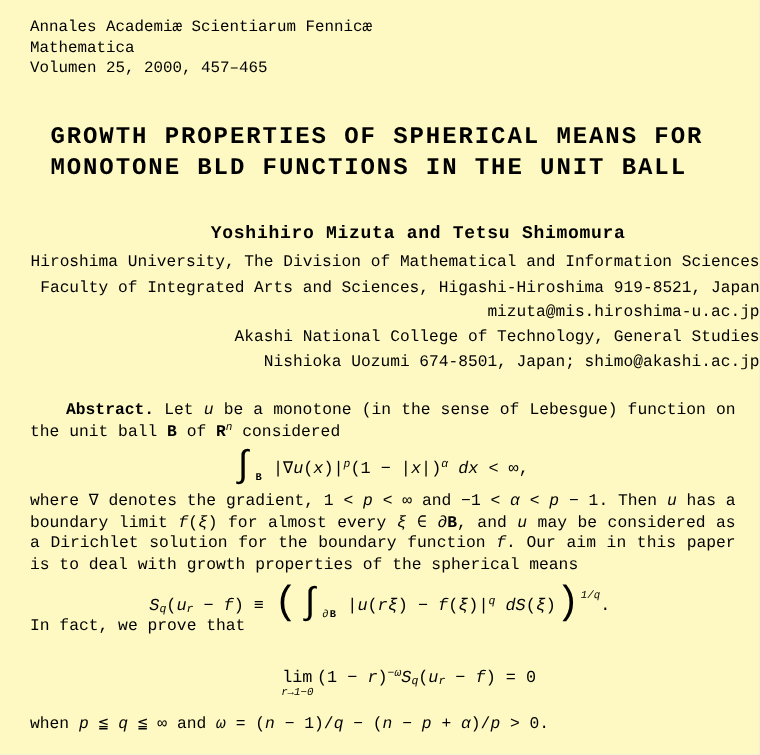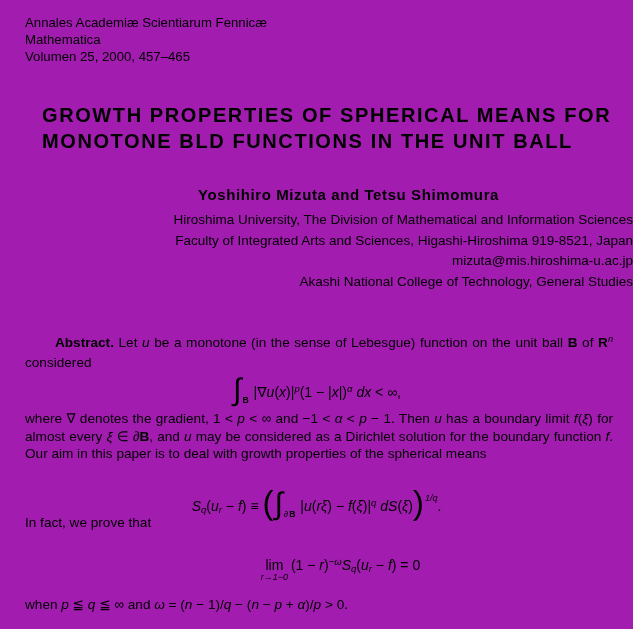--- a/index.html
+++ b/index.html
@@ -1,20 +1,20 @@
 <!DOCTYPE html>
 <html><head>
 <meta charset="utf-8">
 <style>
   html,body{margin:0;padding:0;background:#e8e8e8;}
   .page{
     position:relative;
     width:633px;height:629px;
-    background:#a21caf;color:#000000;
-    font-family:Liberation Sans, sans-serif;
+    background:#fef9c3;color:#000000;
+    font-family:Liberation Mono, monospace;
     overflow:hidden;
   }
   
   .journal{
     position:absolute;top:15px;left:25px;
     font-size:13.2px;line-height:16.8px;
   }
   
   .title{
     position:absolute;top:102px;left:0;width:633px;
@@ -88,20 +88,21 @@
   <div class="authors">Yoshihiro Mizuta and Tetsu Shimomura</div>
 
   <div class="affil affil1">
     <div>Hiroshima University, The Division of Mathematical and Information Sciences</div>
     <div>Faculty of Integrated Arts and Sciences, Higashi-Hiroshima 919-8521, Japan</div>
     <div>mizuta@mis.hiroshima-u.ac.jp</div>
   </div>
 
   <div class="affil affil2">
     <div>Akashi National College of Technology, General Studies</div>
+    <div>Nishioka Uozumi 674-8501, Japan; shimo@akashi.ac.jp</div>
   </div>
 
   <div class="para para1"><span class="b">Abstract.</span><span class="u"> Let </span><span class="v">u</span><span class="u"> be a monotone (in the sense of Lebesgue) function on the unit ball </span><span class="b">B</span><span class="u"> of </span><span class="b">R</span><span class="sup v">n</span><span class="u"> considered</span></div>
 
   <div class="math math1">
     <span class="mrow"><span class="bigint">∫</span><span class="isub b">B</span><span class="u"> |∇</span><span class="v">u</span><span class="u">(</span><span class="v">x</span><span class="u">)|</span><span class="sup v">p</span><span class="u">(1 − |</span><span class="v">x</span><span class="u">|)</span><span class="sup v">α</span><span class="u"> </span><span class="v">dx</span><span class="u"> &lt; ∞,</span></span>
   </div>
 
   <div class="para para2"><span class="u">where ∇ denotes the gradient, 1 &lt; </span><span class="v">p</span><span class="u"> &lt; ∞ and −1 &lt; </span><span class="v">α</span><span class="u"> &lt; </span><span class="v">p</span><span class="u"> − 1. Then </span><span class="v">u</span><span class="u"> has a boundary limit </span><span class="v">f</span><span class="u">(</span><span class="v">ξ</span><span class="u">) for almost every </span><span class="v">ξ</span><span class="u"> ∈ </span><span class="v">∂</span><span class="b">B</span><span class="u">, and </span><span class="v">u</span><span class="u"> may be considered as a Dirichlet solution for the boundary function </span><span class="v">f</span><span class="u">. Our aim in this paper is to deal with growth properties of the spherical means</span></div>
 

